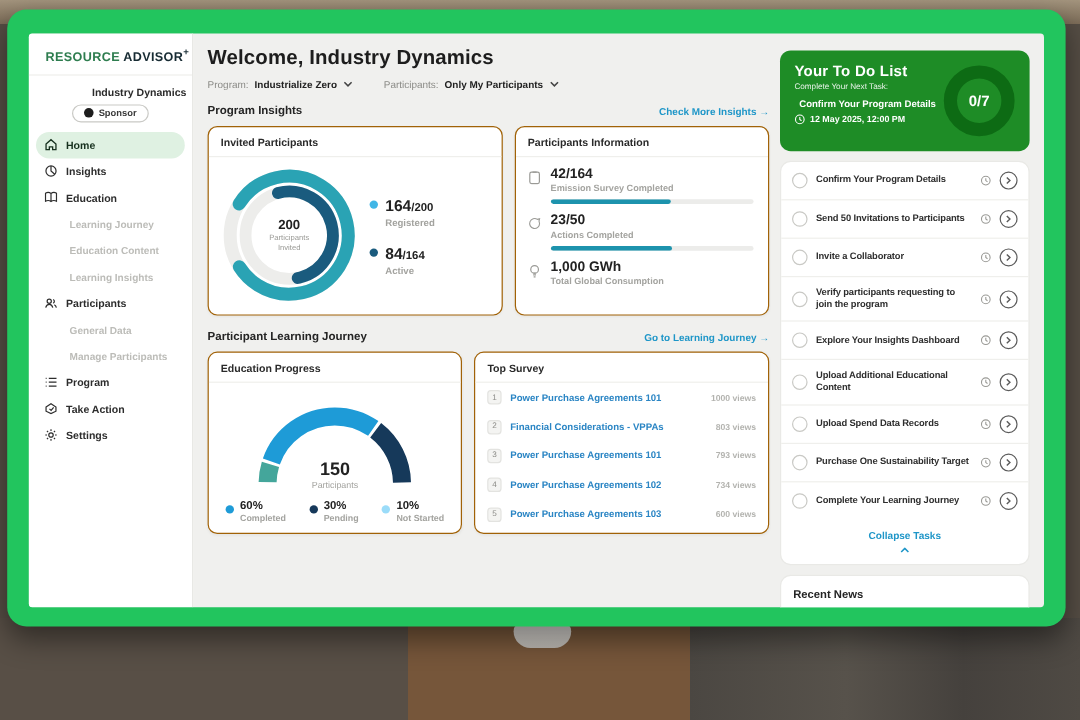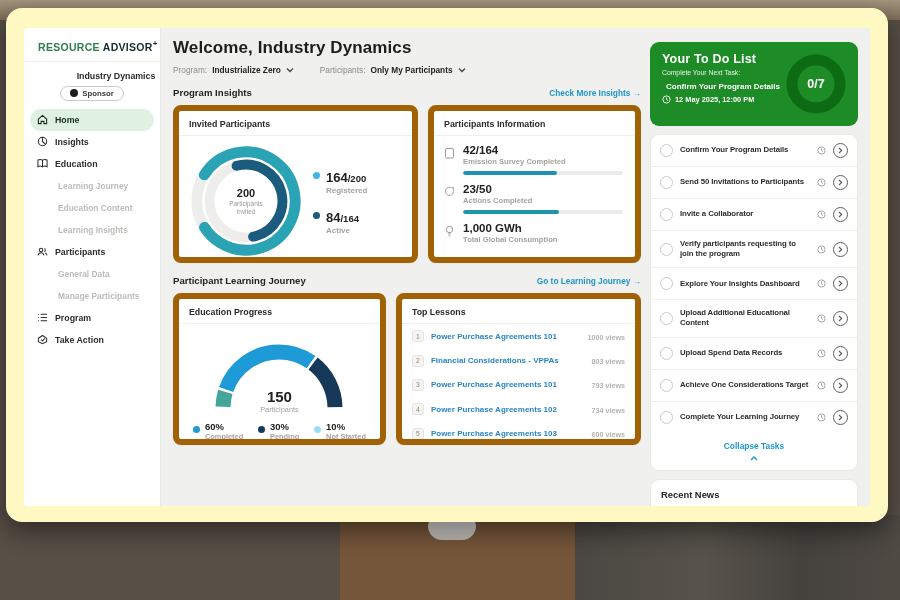--- a/index.html
+++ b/index.html
@@ -7,21 +7,21 @@
   body { position:relative; background:#564e45; }
 
   
   .bg-top    { position:absolute; left:0; top:0; width:900px; height:20px; background:linear-gradient(180deg,#a3947d,#7c6c58); }
   .bg-bottom { position:absolute; left:0; top:515px; width:900px; height:85px; background:#584f46; }
   .bg-band   { position:absolute; left:340px; top:515px; width:235px; height:85px; background:#76563a; }
   .bg-right  { position:absolute; left:575px; top:515px; width:325px; height:85px; background:linear-gradient(90deg,#4b4742,#57524b 40%,#45413d 70%,#4f4a44); }
   .stand     { position:absolute; left:428px; top:518px; width:48px; height:22px; background:linear-gradient(180deg,#e3e1dd,#b9b5af); border-radius:8px 8px 14px 14px; }
 
   
-  .monitor { position:absolute; left:6px; top:8px; width:882px; height:514px; background:#fef9c3; border-radius:16px; padding:20px 18px 16px 18px; box-shadow:0 10px 24px rgba(0,0,0,.45); }
+  .monitor { position:absolute; left:6px; top:8px; width:882px; height:514px; background:#22c55e; border-radius:16px; padding:20px 18px 16px 18px; box-shadow:0 10px 24px rgba(0,0,0,.45); }
   .screen  { width:100%; height:100%; background:#f0f0ee; border-radius:3px; overflow:hidden; display:flex; }
 
   
   .sidebar { width:137px; background:#fff; border-right:1px solid #e8e8e5; flex:none; }
   .logo { padding:11px 10px 8px 14px; font-size:10.5px; font-weight:800; letter-spacing:.3px; border-bottom:1px solid #efefec; white-space:nowrap; }
   .logo .g { color:#2e7d4f; } .logo .d { color:#172b33; } .logo .plus { color:#172b33; font-size:8px; vertical-align:super; }
   .org { text-align:center; font-size:8.8px; font-weight:700; color:#2b2b2b; margin-top:9px;padding-left:48px; }
   .sponsor { display:flex; align-items:center; gap:4px; width:64px; margin:5px auto 8px; border:1px solid #c9c9c5; border-radius:10px; padding:2px 7px; font-size:7.8px; font-weight:700; color:#3a3a3a; justify-content:center; }
   .sponsor-dot { width:8px; height:8px; border-radius:50%; background:#1d1d1d; color:#fff; font-size:5px; display:flex; align-items:center; justify-content:center; flex:none; }
   .nav { margin-top:4px; }
@@ -33,21 +33,21 @@
   
   .main { flex:1; min-width:0; padding:10px 9px 0 12px; }
   h1 { font-size:17px; font-weight:800; color:#1d1d1d; letter-spacing:.1px; }
   .filters { display:flex; gap:26px; margin-top:7px; font-size:8.3px; color:#8b8b87; }
   .filter { display:flex; align-items:center; gap:5px; cursor:pointer; }
   .filter b { color:#222; font-weight:800; }
   .section-row { display:flex; justify-content:space-between; align-items:center; margin:12px 0 7px; }
   .section-title { font-size:9.6px; font-weight:800; color:#242424; }
   .link { font-size:8.3px; font-weight:800; color:#1e96c8; cursor:pointer; white-space:nowrap; }
   .cards { display:flex; gap:10px; }
-  .card { background:#fff; border:6px solid #a16207; border-radius:8px; box-shadow:0 1px 2px rgba(0,0,0,.04); overflow:hidden; }
+  .card { background:#fff; border:1px solid #a16207; border-radius:8px; box-shadow:0 1px 2px rgba(0,0,0,.04); overflow:hidden; }
   .card-h { font-size:8.8px; font-weight:800; color:#2a2a2a; padding:8px 10px 6px; border-bottom:1px solid #efefec; }
   .c-invited { flex:1.16; height:158px; } .c-pinfo { flex:1; height:158px; }
   .c-edu { flex:1; height:152px; } .c-lessons { flex:1.16; height:152px; }
 
   
   .invited-body { display:flex; align-items:center; padding:6px 8px; gap:8px; }
   .donut-wrap { position:relative; width:118px; height:118px; flex:none; }
   .donut-center { position:absolute; inset:0; display:flex; flex-direction:column; align-items:center; justify-content:center; text-align:center; }
   .donut-center .v { font-size:11px; font-weight:800; color:#222; }
   .donut-center .l { font-size:6.4px; color:#9a9a96; width:52px; line-height:1.25; margin-top:1px; }
@@ -177,20 +177,27 @@
             </svg>
         <span>Program</span>
       </div>
       <div class="nav-item">
         <svg width="11" height="11" viewBox="0 0 12 12" fill="none" stroke="#2d2d2d" stroke-width="1.1">
               <path d="M1.5 4.6 6 1.6l4.5 3v3.8L6 10.6l-4.5-2.2z"></path>
               <path d="m4.6 6.2 1.5 1.4 2.3-2.8"></path>
             </svg>
         <span>Take Action</span>
       </div>
+      <div class="nav-item">
+        <svg width="11" height="11" viewBox="0 0 12 12" fill="none" stroke="#2d2d2d" stroke-width="1.1">
+              <circle cx="6" cy="6" r="2"></circle>
+              <path d="M6 .8v1.6M6 9.6v1.6M.8 6h1.6M9.6 6h1.6M2.3 2.3l1.1 1.1M8.6 8.6l1.1 1.1M9.7 2.3 8.6 3.4M3.4 8.6 2.3 9.7"></path>
+            </svg>
+        <span>Settings</span>
+      </div>
     </div>
   </div>
 
   <div class="main">
     <h1>Welcome, Industry Dynamics</h1>
     <div class="filters">
       <div class="filter">
         <span>Program:</span>
         <b>Industrialize Zero</b>
         <svg width="8" height="6" viewBox="0 0 8 6" fill="none" stroke="#444" stroke-width="1.3">
@@ -328,21 +335,21 @@
             <span class="leg-dot" style="background: rgb(155, 220, 249);"></span>
             <span>
                   <div class="pct">10%</div>
                   <div class="lab">Not Started</div>
                 </span>
           </div>
         </div>
       </div>
 
       <div class="card c-lessons">
-        <div class="card-h">Top Lessons</div>
+        <div class="card-h">Top Survey</div>
         <div class="lesson">
           <span class="lesson-n">1</span>
           <span class="lesson-t">Power Purchase Agreements 101</span>
           <span class="lesson-views"><span>1000</span><span> views</span></span>
         </div>
         <div class="lesson">
           <span class="lesson-n">2</span>
           <span class="lesson-t">Financial Considerations - VPPAs</span>
           <span class="lesson-views"><span>803</span><span> views</span></span>
         </div>
@@ -480,21 +487,21 @@
               <path d="M5 2.8V5l1.6 1.2"></path>
             </svg>
         <span class="task-go">
               <svg width="5" height="7" viewBox="0 0 5 7" fill="none" stroke="#5c5c5c" stroke-width="1.2">
                 <path d="m1 1 2.6 2.5L1 6"></path>
               </svg>
             </span>
       </div>
       <div class="task">
         <span class="task-check"></span>
-        <span class="task-label">Achieve One Considerations Target</span>
+        <span class="task-label">Purchase One Sustainability Target</span>
         <svg class="task-clock" width="9" height="9" viewBox="0 0 10 10" fill="none" stroke="#9a9a96" stroke-width="1">
               <circle cx="5" cy="5" r="4"></circle>
               <path d="M5 2.8V5l1.6 1.2"></path>
             </svg>
         <span class="task-go">
               <svg width="5" height="7" viewBox="0 0 5 7" fill="none" stroke="#5c5c5c" stroke-width="1.2">
                 <path d="m1 1 2.6 2.5L1 6"></path>
               </svg>
             </span>
       </div>

